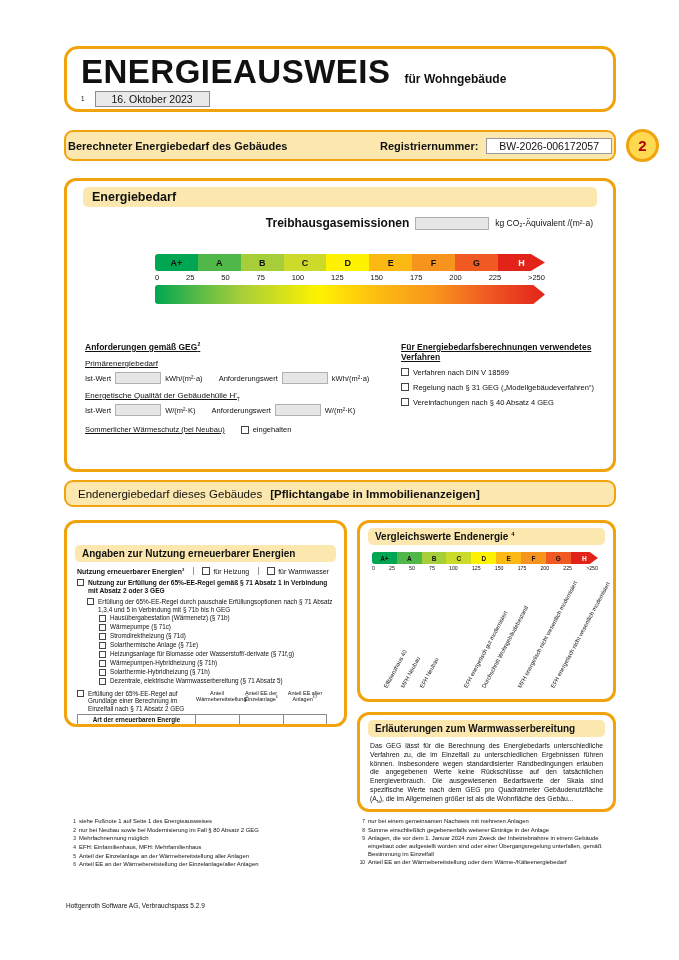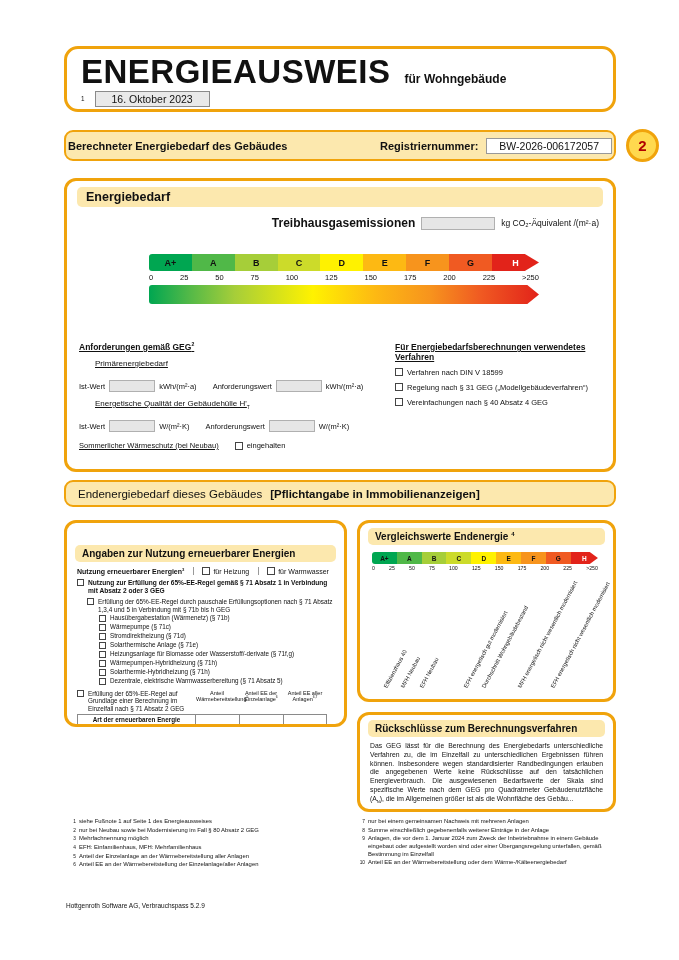--- a/index.html
+++ b/index.html
@@ -27,21 +27,21 @@
   .reg-bar { position:absolute; left:64px; top:130px; width:552px; height:31px; background:#FCE8AE;
     border:2.5px solid #F0A30C; border-radius:9px; display:flex; align-items:center; padding:0 2px; font-size:11px; }
   .reg-title { font-weight:bold; }
   .reg-label { margin-left:auto; font-weight:bold; }
   .reg-value { background:#fff; border:1px solid #999; padding:1px 12px; margin-left:8px; font-size:10.5px; }
   .page-badge { position:absolute; left:626px; top:129px; width:33px; height:33px; border-radius:50%;
     border:3px solid #F0A30C; background:#FFD94F; display:flex; align-items:center; justify-content:center;
     font-weight:bold; font-size:15px; color:#B00000; }
 
   
-  .eb-box { left:64px; top:178px; width:552px; height:294px; padding:6px 10px; }
+  .eb-box { left:64px; top:178px; width:552px; height:294px; padding:6px 16px; }
   .ghg-row { display:flex; justify-content:flex-end; align-items:center; gap:6px; margin-top:9px; padding-right:4px; font-size:8.5px; }
   .ghg-label { font-weight:bold; font-size:12px; }
   .field { display:inline-block; background:#E6E6E6; border:1px solid #b0b0b0; height:12px; width:46px; }
   .g-field { width:74px; height:13px; }
 
   .scalewrap { width:390px; margin:24px 0 0 72px; }
   .letters { display:flex; height:17px; }
   .letters .cell { flex:1; display:flex; align-items:center; justify-content:center; font-weight:bold; font-size:9px; }
   .letters .cell:first-child { border-radius:3px 0 0 3px; }
   .letters .cell:last-child { clip-path:polygon(0 0,70% 0,100% 50%,70% 100%,0 100%); color:#fff; flex:1.1; }
@@ -49,22 +49,22 @@
   .c4{background:#FFF200;} .c5{background:#FDB913;} .c6{background:#F7941D;} .c7{background:#F05A22;} .c8{background:#E2231A;}
   .ticks { display:flex; justify-content:space-between; font-size:7.5px; margin-top:2px; }
   .band { height:19px; margin-top:3px; border-radius:3px;
     background:linear-gradient(90deg,#00A651 0%,#50B848 10%,#A6CE39 22%,#FFF200 42%,#FDB913 58%,#F7941D 72%,#F05A22 85%,#E2231A 100%);
     clip-path:polygon(0 0,97% 0,100% 50%,97% 100%,0 100%); }
 
   .anf { display:flex; margin-top:38px; padding:0 2px; }
   .acol1 { width:308px; }
   .acol2 { flex:1; margin-left:8px; }
   .h1 { font-size:8.5px; font-weight:bold; text-decoration:underline; }
-  .h2 { font-size:8px; text-decoration:underline; margin-top:7px;margin-left:16px; }
-  .vrow { display:flex; align-items:center; gap:4px; font-size:7.5px; margin-top:12px; }
+  .h2 { font-size:8px; text-decoration:underline; margin-top:7px; }
+  .vrow { display:flex; align-items:center; gap:4px; font-size:7.5px; margin-top:4px; }
   .vrow .gap { width:8px; }
   .cb { width:8px; height:8px; border:1px solid #444; background:#fff; flex:none; display:inline-block; }
   .cbrow { display:flex; align-items:flex-start; gap:4px; font-size:7.5px; margin-top:6px; }
 
   
   .end-bar { position:absolute; left:64px; top:480px; width:552px; height:27px; background:#FCE8AE;
     border:2.5px solid #F0A30C; border-radius:9px; display:flex; align-items:center; padding:0 12px; font-size:11.5px; }
   .end-label { font-weight:normal; }
   .end-note { margin-left:8px; font-weight:bold; }
 
@@ -418,21 +418,21 @@
         <span class="rlab" style="left:52px;">EFH Neubau</span>
         <span class="rlab" style="left:96px;">EFH energetisch gut modernisiert</span>
         <span class="rlab" style="left:114px;">Durchschnitt Wohngebäudebestand</span>
         <span class="rlab" style="left:150px;">MFH energetisch nicht wesentlich modernisiert</span>
         <span class="rlab" style="left:183px;">EFH energetisch nicht wesentlich modernisiert</span>
       </div>
     </div>
   </div>
 
   <div class="box ex-box">
-    <div class="banner-sm">Rückschlüsse zum Berechnungsverfahren</div>
+    <div class="banner-sm">Erläuterungen zum Warmwasserbereitung</div>
     <p><span>Das GEG lässt für die Berechnung des Energiebedarfs unterschiedliche Verfahren zu, die im Einzelfall zu unterschiedlichen Ergebnissen führen können. Insbesondere wegen standardisierter Randbedingungen erlauben die angegebenen Werte keine Rückschlüsse auf den tatsächlichen Energieverbrauch. Die ausgewiesenen Bedarfswerte der Skala sind spezifische Werte nach dem GEG pro Quadratmeter Gebäudenutzfläche (A</span><sub>N</sub><span>), die im Allgemeinen größer ist als die Wohnfläche des Gebäu...</span></p>
   </div>
 
   <div class="fnotes fn-left">
     <div class="fn">
         <span class="num">1</span>
         <span>siehe Fußnote 1 auf Seite 1 des Energieausweises</span>
       </div>
     <div class="fn">
         <span class="num">2</span>

